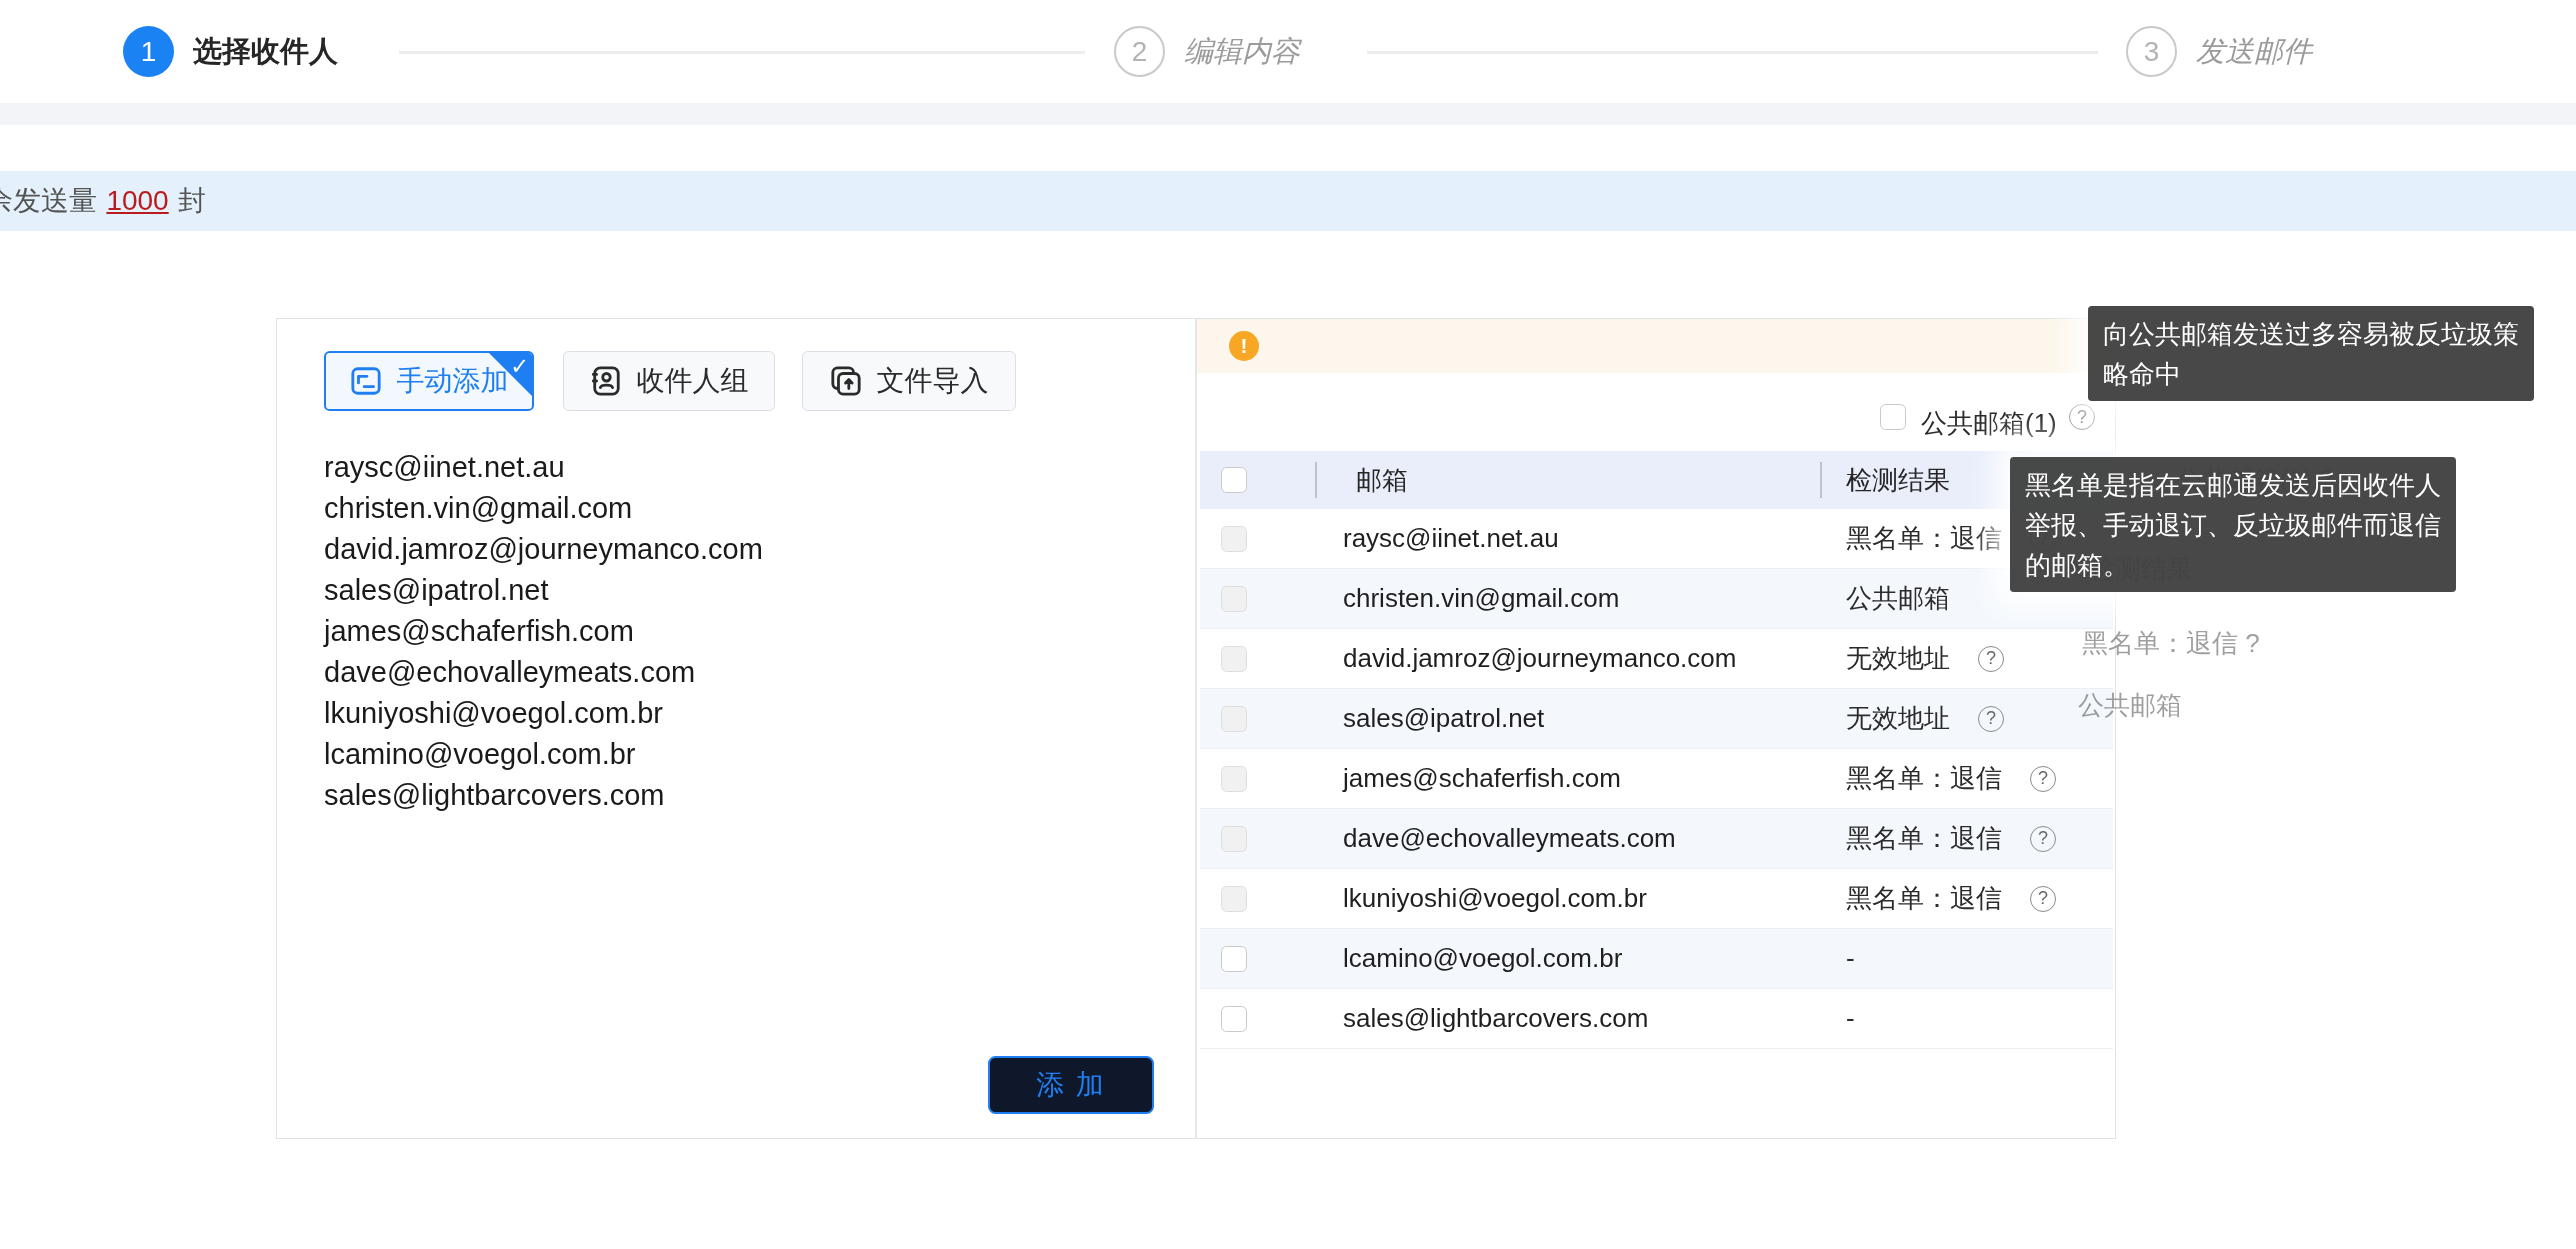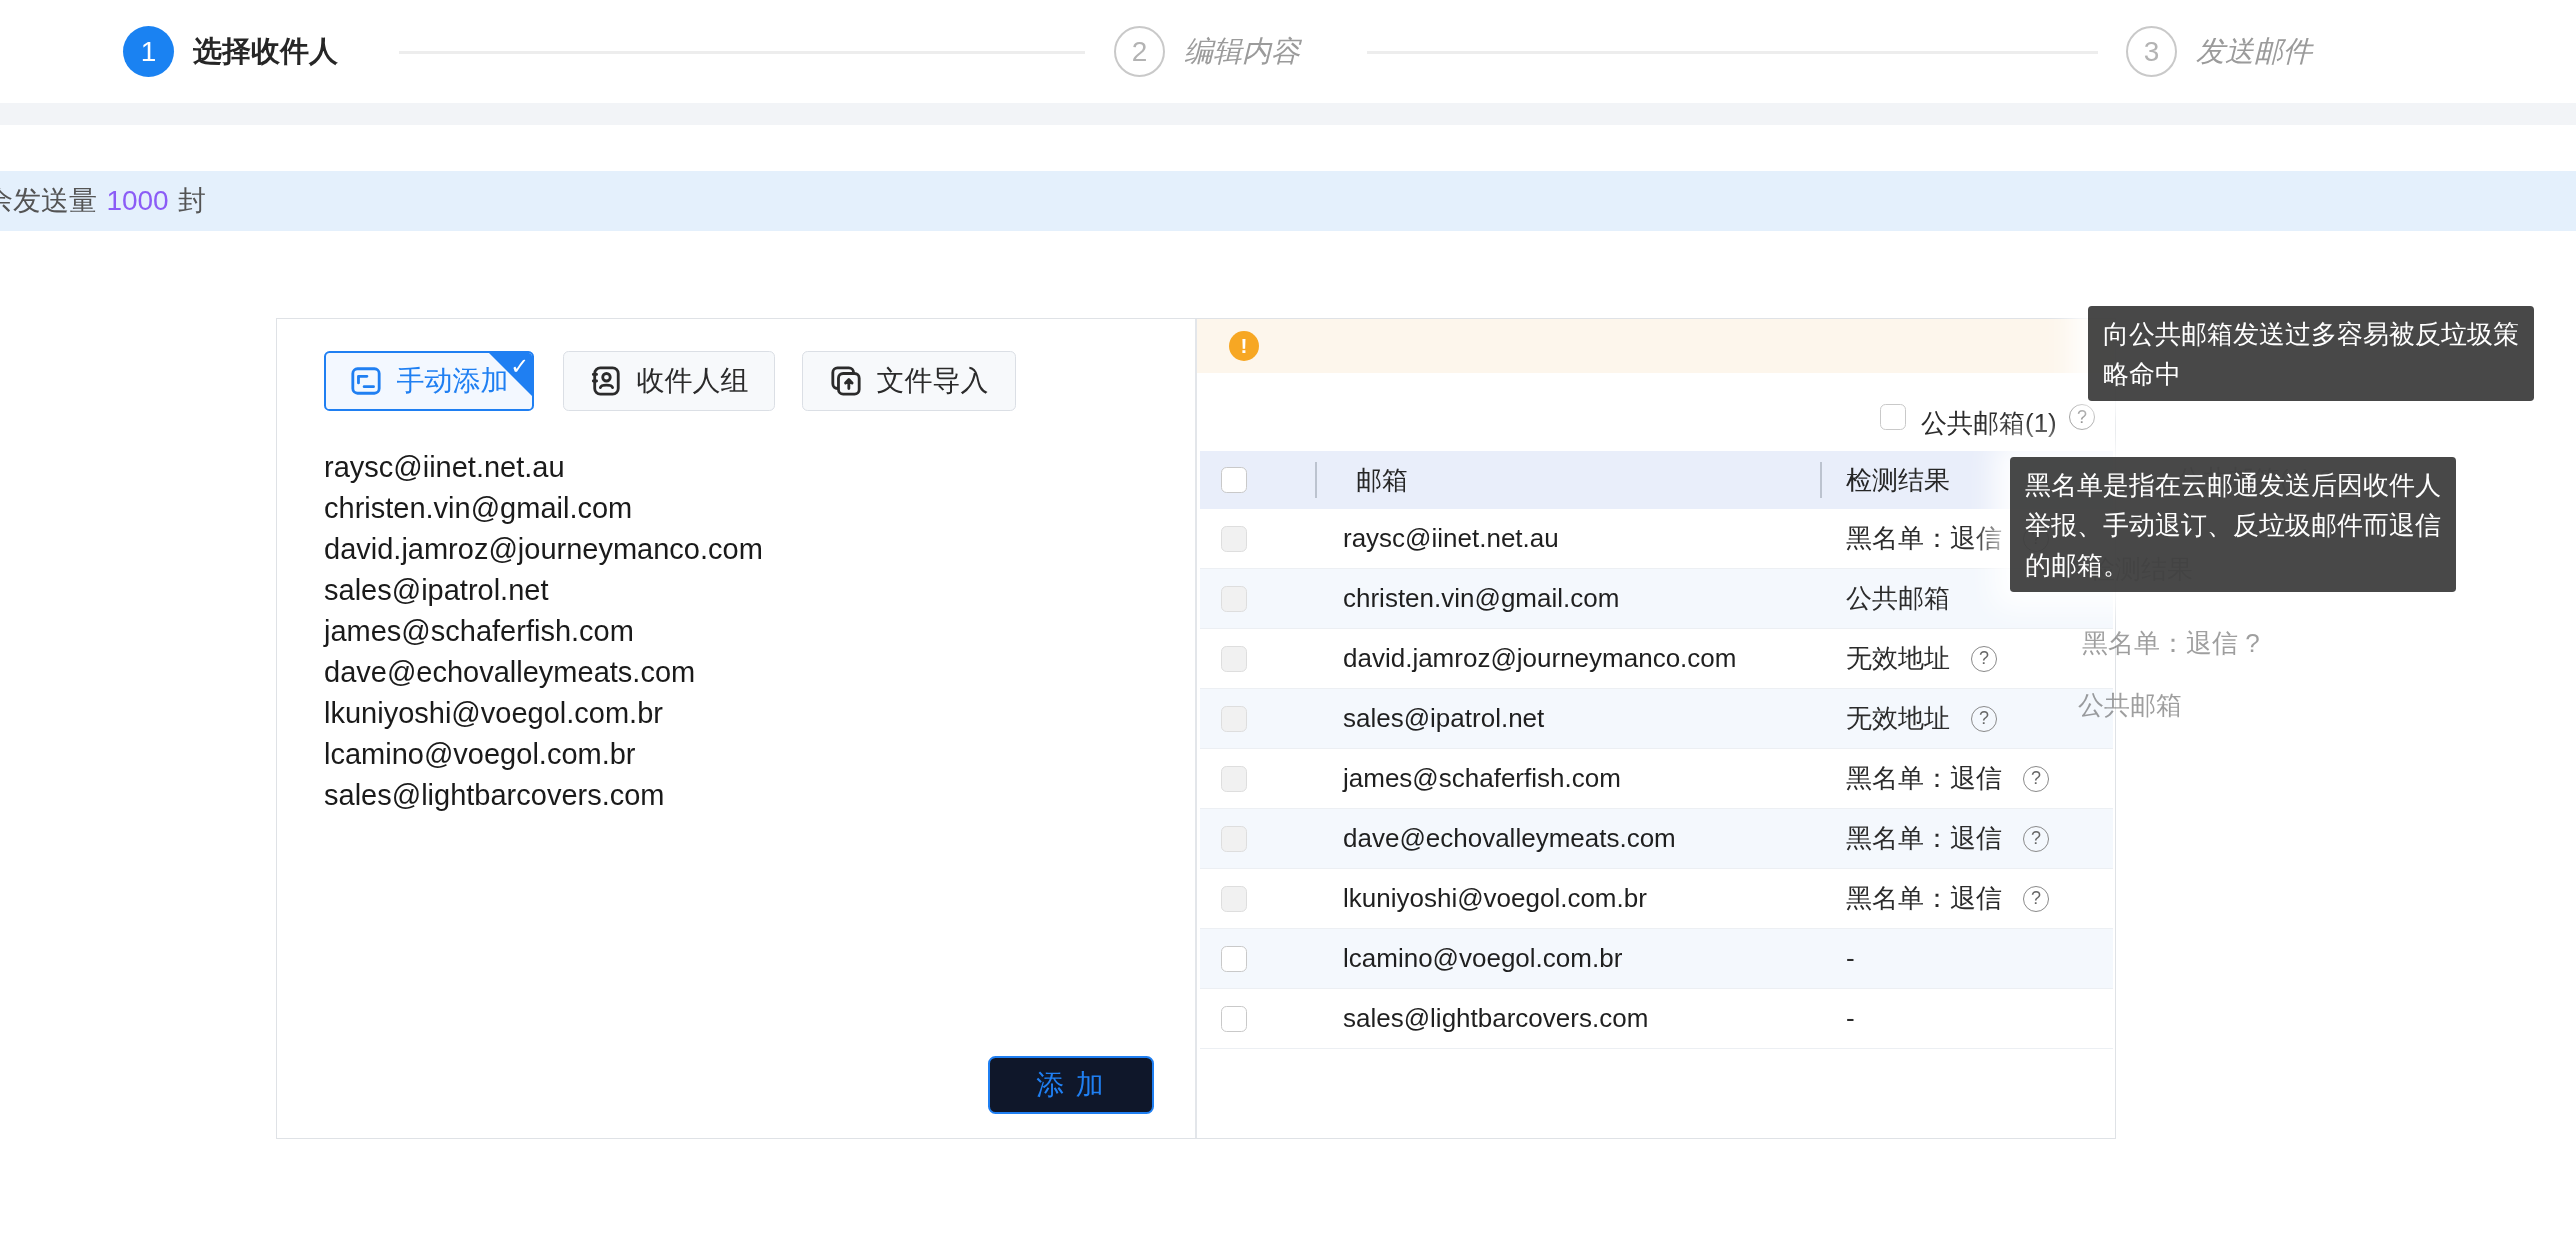--- a/index.html
+++ b/index.html
@@ -14,21 +14,21 @@
   .step-circle.idle{background:#fff;border:2.8px solid #c9c9c9;color:#b3b3b3;}
   .step-label{font-size:29px;}
   .step-label.active{color:#262626;font-weight:700;}
   .step-label.idle{color:#9b9b9b;font-style:italic;}
   .connector{position:absolute;height:2.8px;background:#ededed;top:51px;}
 
   
   #top-strip{position:absolute;left:0;top:103px;width:100%;height:21.6px;background:#f2f4f7;}
   #quota-banner{position:absolute;left:0;top:171px;width:100%;height:60px;background:#e4f0fc;overflow:hidden;}
   #quota-banner .txt{position:absolute;left:-15px;top:0;line-height:60px;font-size:28px;color:#545454;white-space:nowrap;}
-  #quota-banner .count{color:#8b5cf6;margin:0 9.4px;}
+  #quota-banner .count{color:#b91c1c;margin:0 9.4px;text-decoration:underline;}
 
   
   #card{position:absolute;left:276px;top:318px;width:1840px;height:821px;background:#fff;
     border:1.9px solid #dfe2e6;box-sizing:border-box;}
   #v-divider{position:absolute;left:918px;top:0;bottom:0;width:1.9px;background:#e3e6ea;}
 
   
   .tab{position:absolute;top:32px;height:60px;display:flex;align-items:center;justify-content:center;gap:15px;
     font-size:28px;box-sizing:border-box;border-radius:5.6px;cursor:pointer;}
   .tab .ticon{display:inline-flex;}
@@ -69,21 +69,21 @@
   #rtable{position:absolute;left:923px;top:132px;width:913px;}
   #thead{position:relative;height:58px;background:#e9eefa;display:flex;align-items:center;}
   #thead .hdiv{position:absolute;top:11.3px;bottom:11.3px;width:1.9px;background:#bcc3cf;}
   #thead .h1{position:absolute;left:156px;font-size:26px;color:#262626;text-align:right;}
   #thead .h2{position:absolute;left:646px;font-size:26px;color:#262626;}
   #thead .cb{position:absolute;left:20.7px;}
   .trow{position:relative;height:59px;border-bottom:1.9px solid #eceff3;display:flex;align-items:center;background:#fff;}
   .trow.alt{background:#f4f8fd;}
   .trow .cb{position:absolute;left:20.7px;}
   .trow .email{position:absolute;left:143px;font-size:26px;color:#1f1f1f;white-space:nowrap;}
-  .trow .result{position:absolute;left:646px;display:flex;align-items:center;gap:21px;font-size:26px;color:#2b2b2b;white-space:nowrap;}
+  .trow .result{position:absolute;left:646px;display:flex;align-items:center;gap:28px;font-size:26px;color:#2b2b2b;white-space:nowrap;}
 
   
   .ghost{position:absolute;font-size:26px;color:#3f3f3f;opacity:.5;white-space:nowrap;z-index:5;}
 
   
   .tooltip{position:absolute;z-index:6;background:rgba(62,62,62,.95);color:#fff;font-size:26px;line-height:40px;
     padding:7.5px 15px;border-radius:3.8px;white-space:pre-line;width:max-content;
     box-shadow:0 0 28px 17px rgba(255,255,255,.9);}
   #tooltip-public{left:2088px;top:306px;}
   #tooltip-blacklist{left:2010px;top:457px;}

